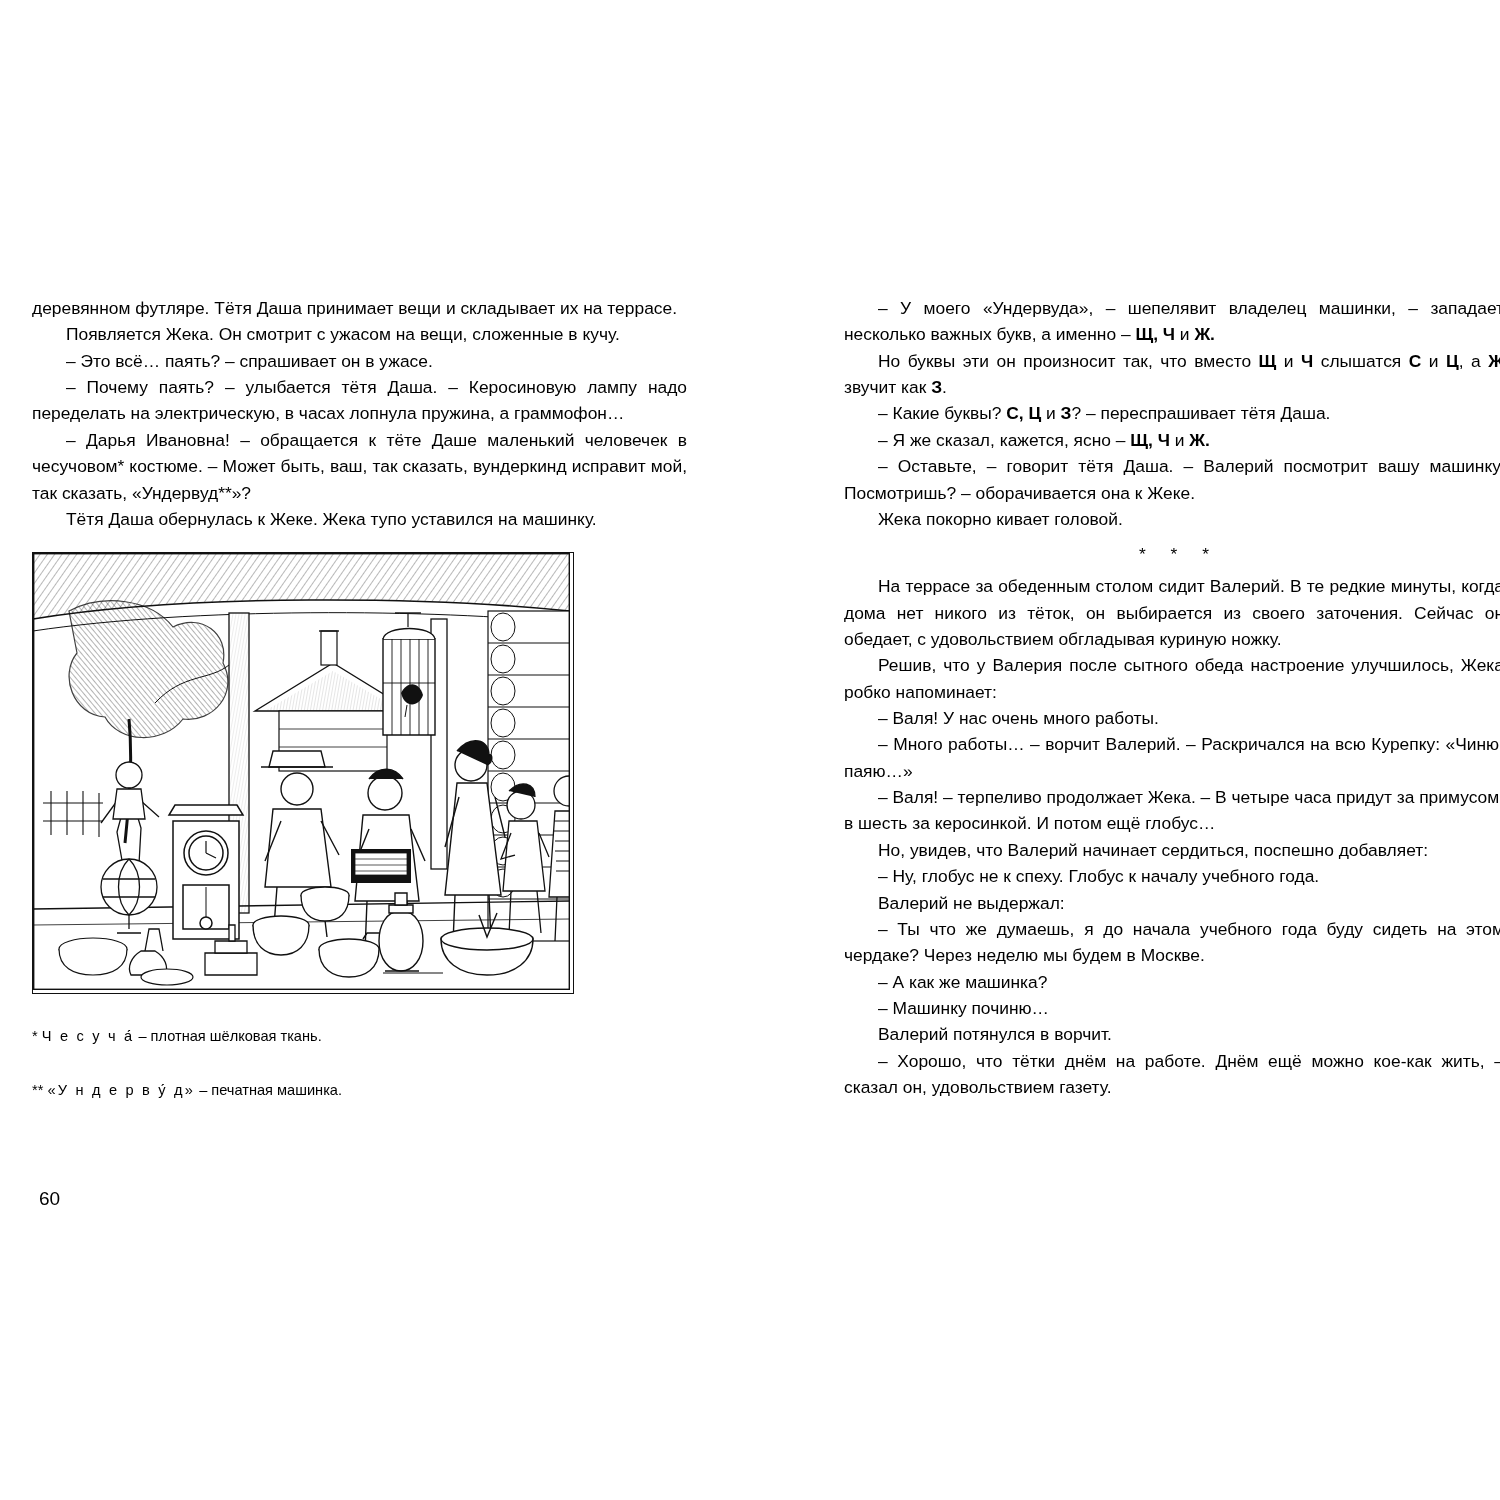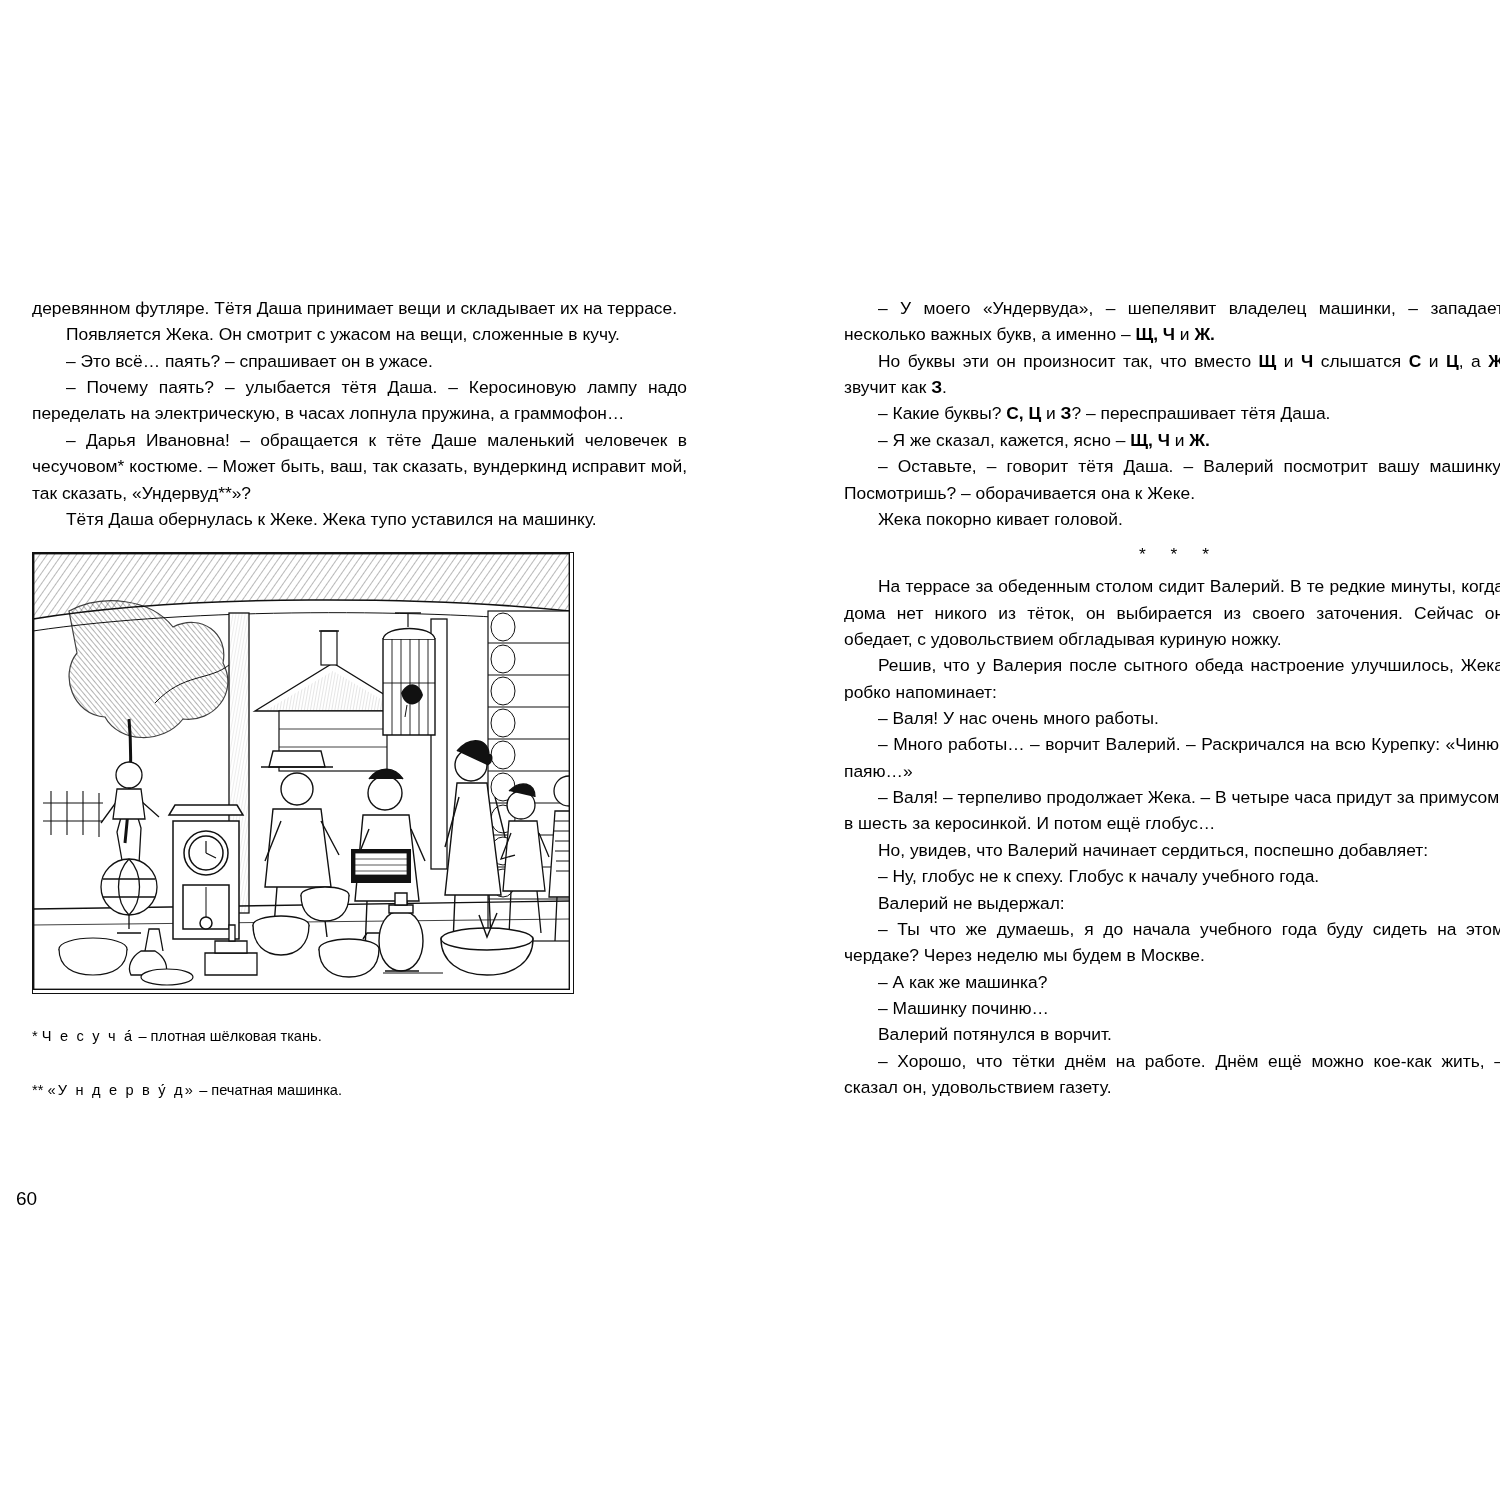--- a/index.html
+++ b/index.html
@@ -67,21 +67,21 @@
     line-height: 1.5;
   }
   .footnotes div { white-space: nowrap; margin-top: 32px; }
   .sp { letter-spacing: 2.2px; }
 
   .folio {
     position: absolute;
     font-size: 19px;
     top: 1188px;
   }
-  .folio-left { left: 16px; }
+  .folio-left { left: 39px; }
   .folio-right { left: 1478px; margin-left: 48px; }
 
   .stars {
     text-align: center;
     letter-spacing: 10px;
     font-size: 17.4px;
     margin: 12px 0 8px 0;
     padding-left: 10px;
   }
 </style>

